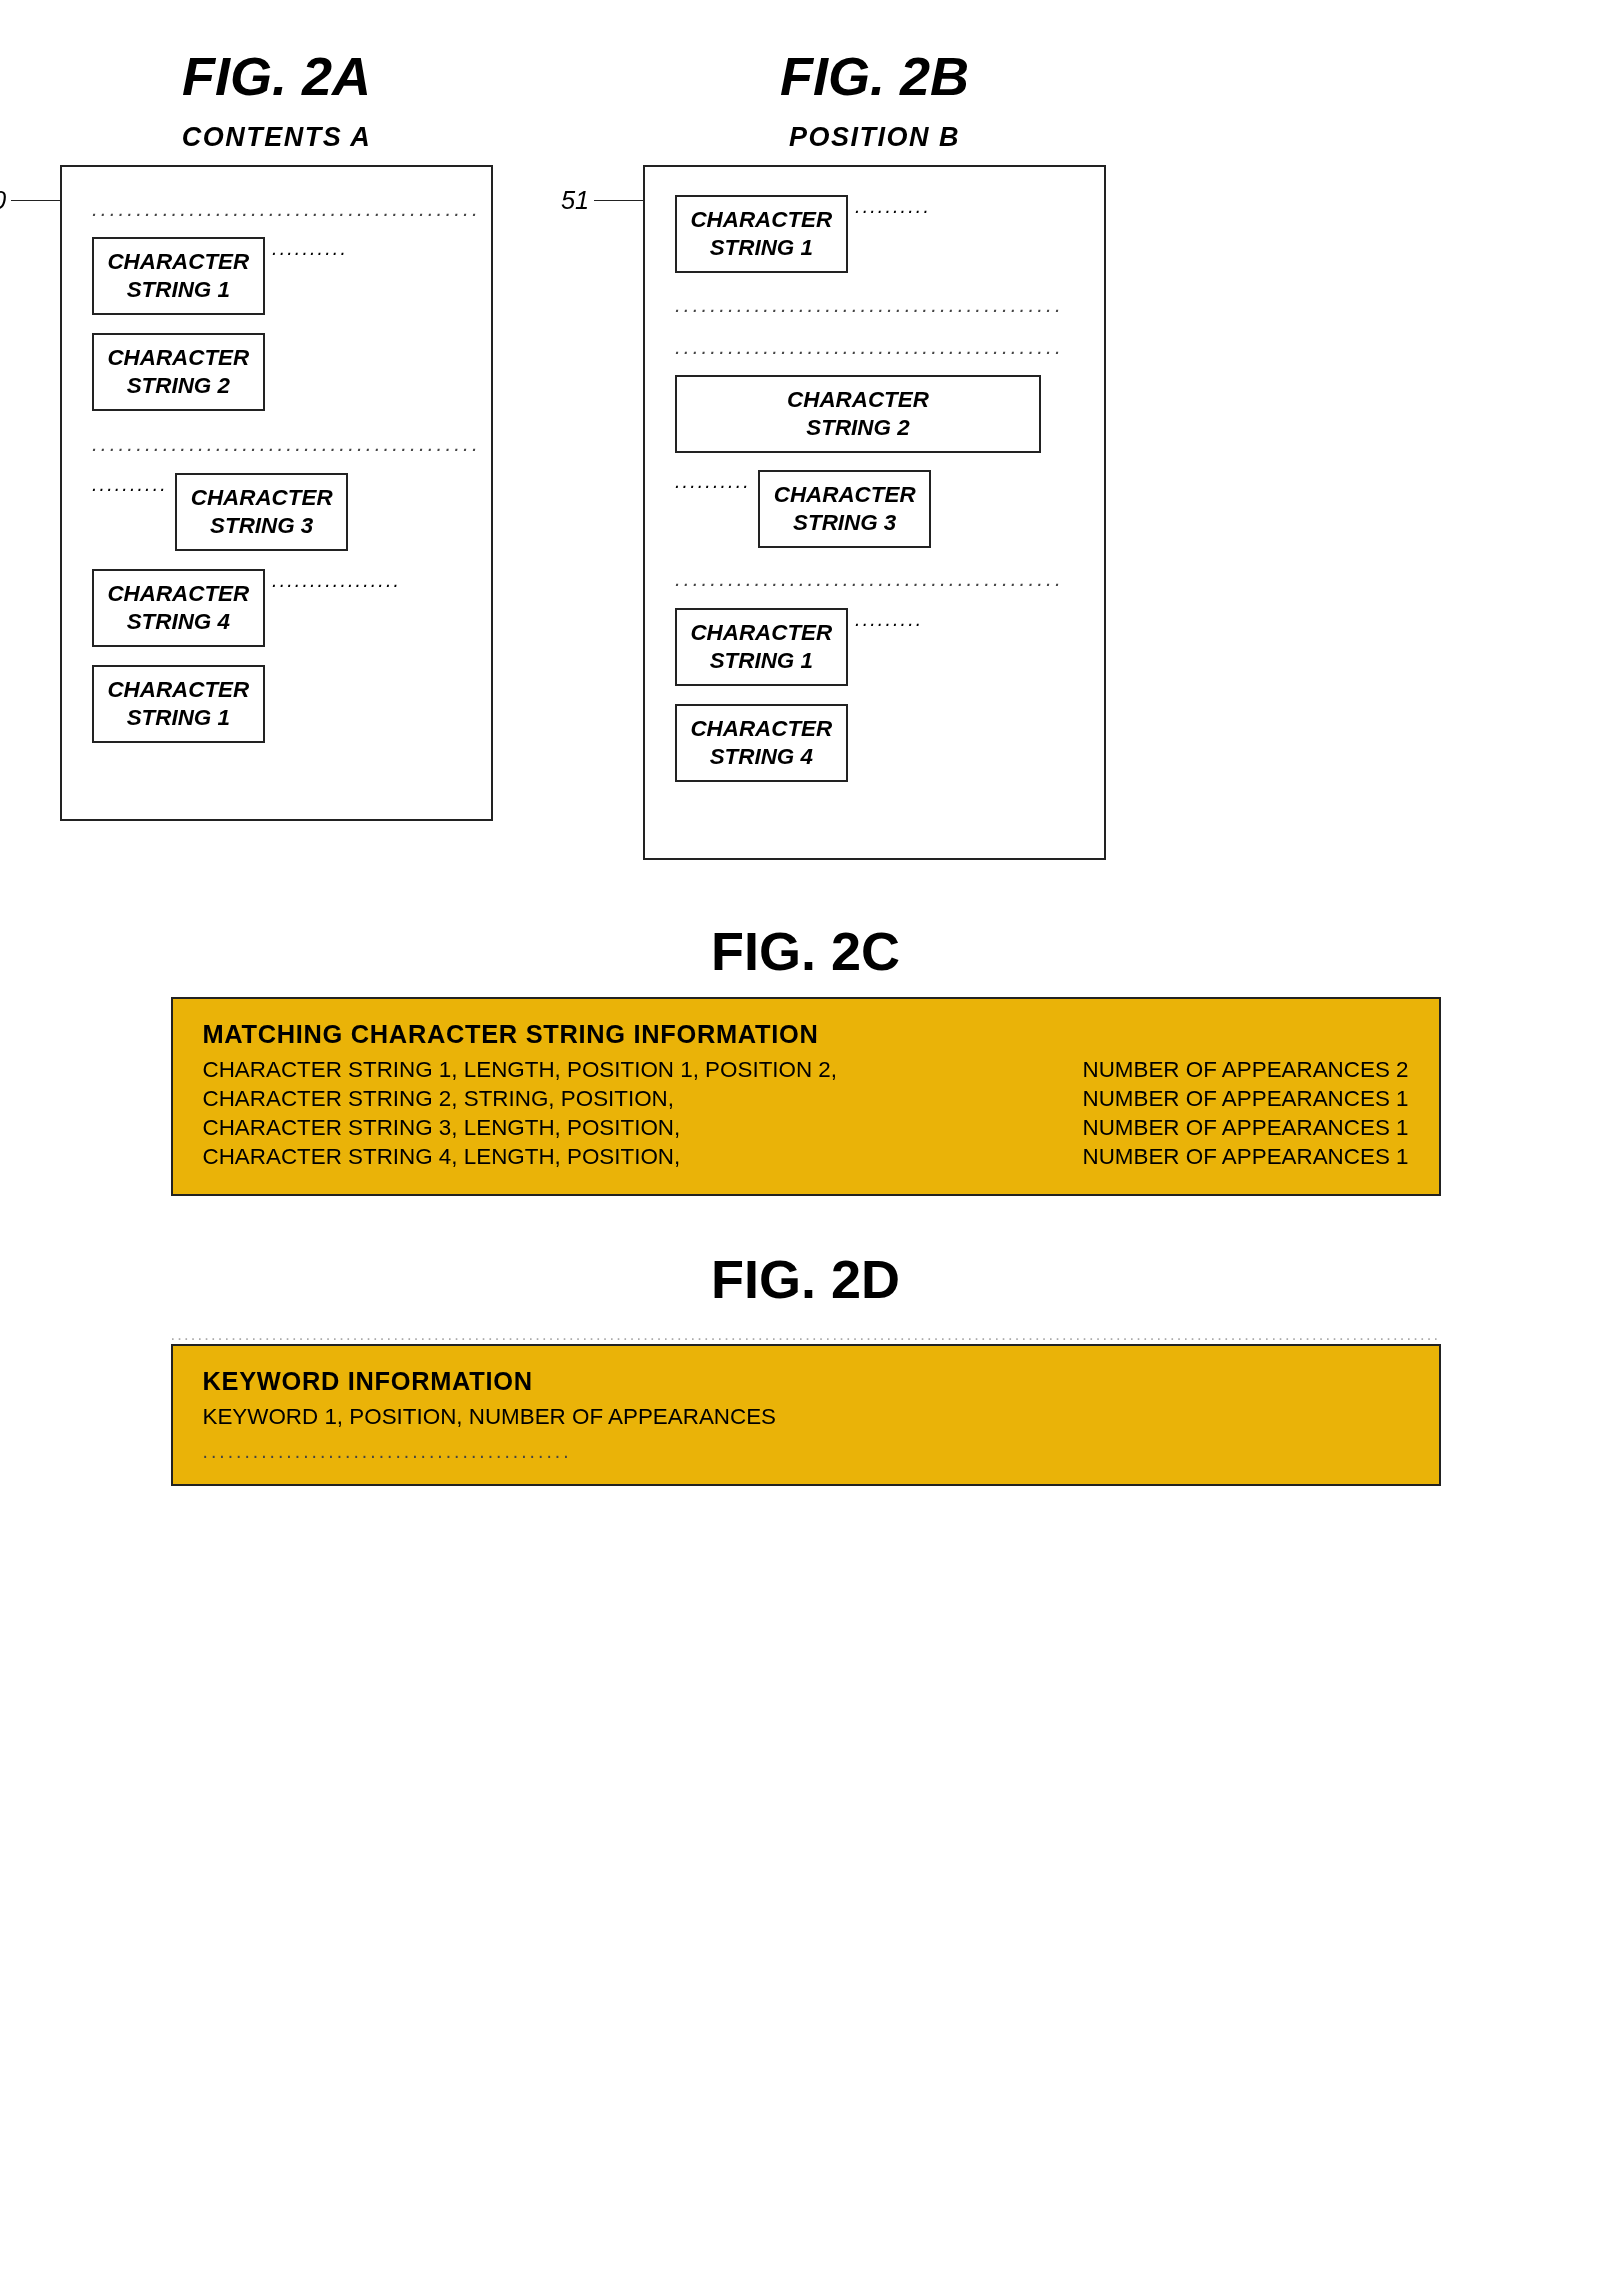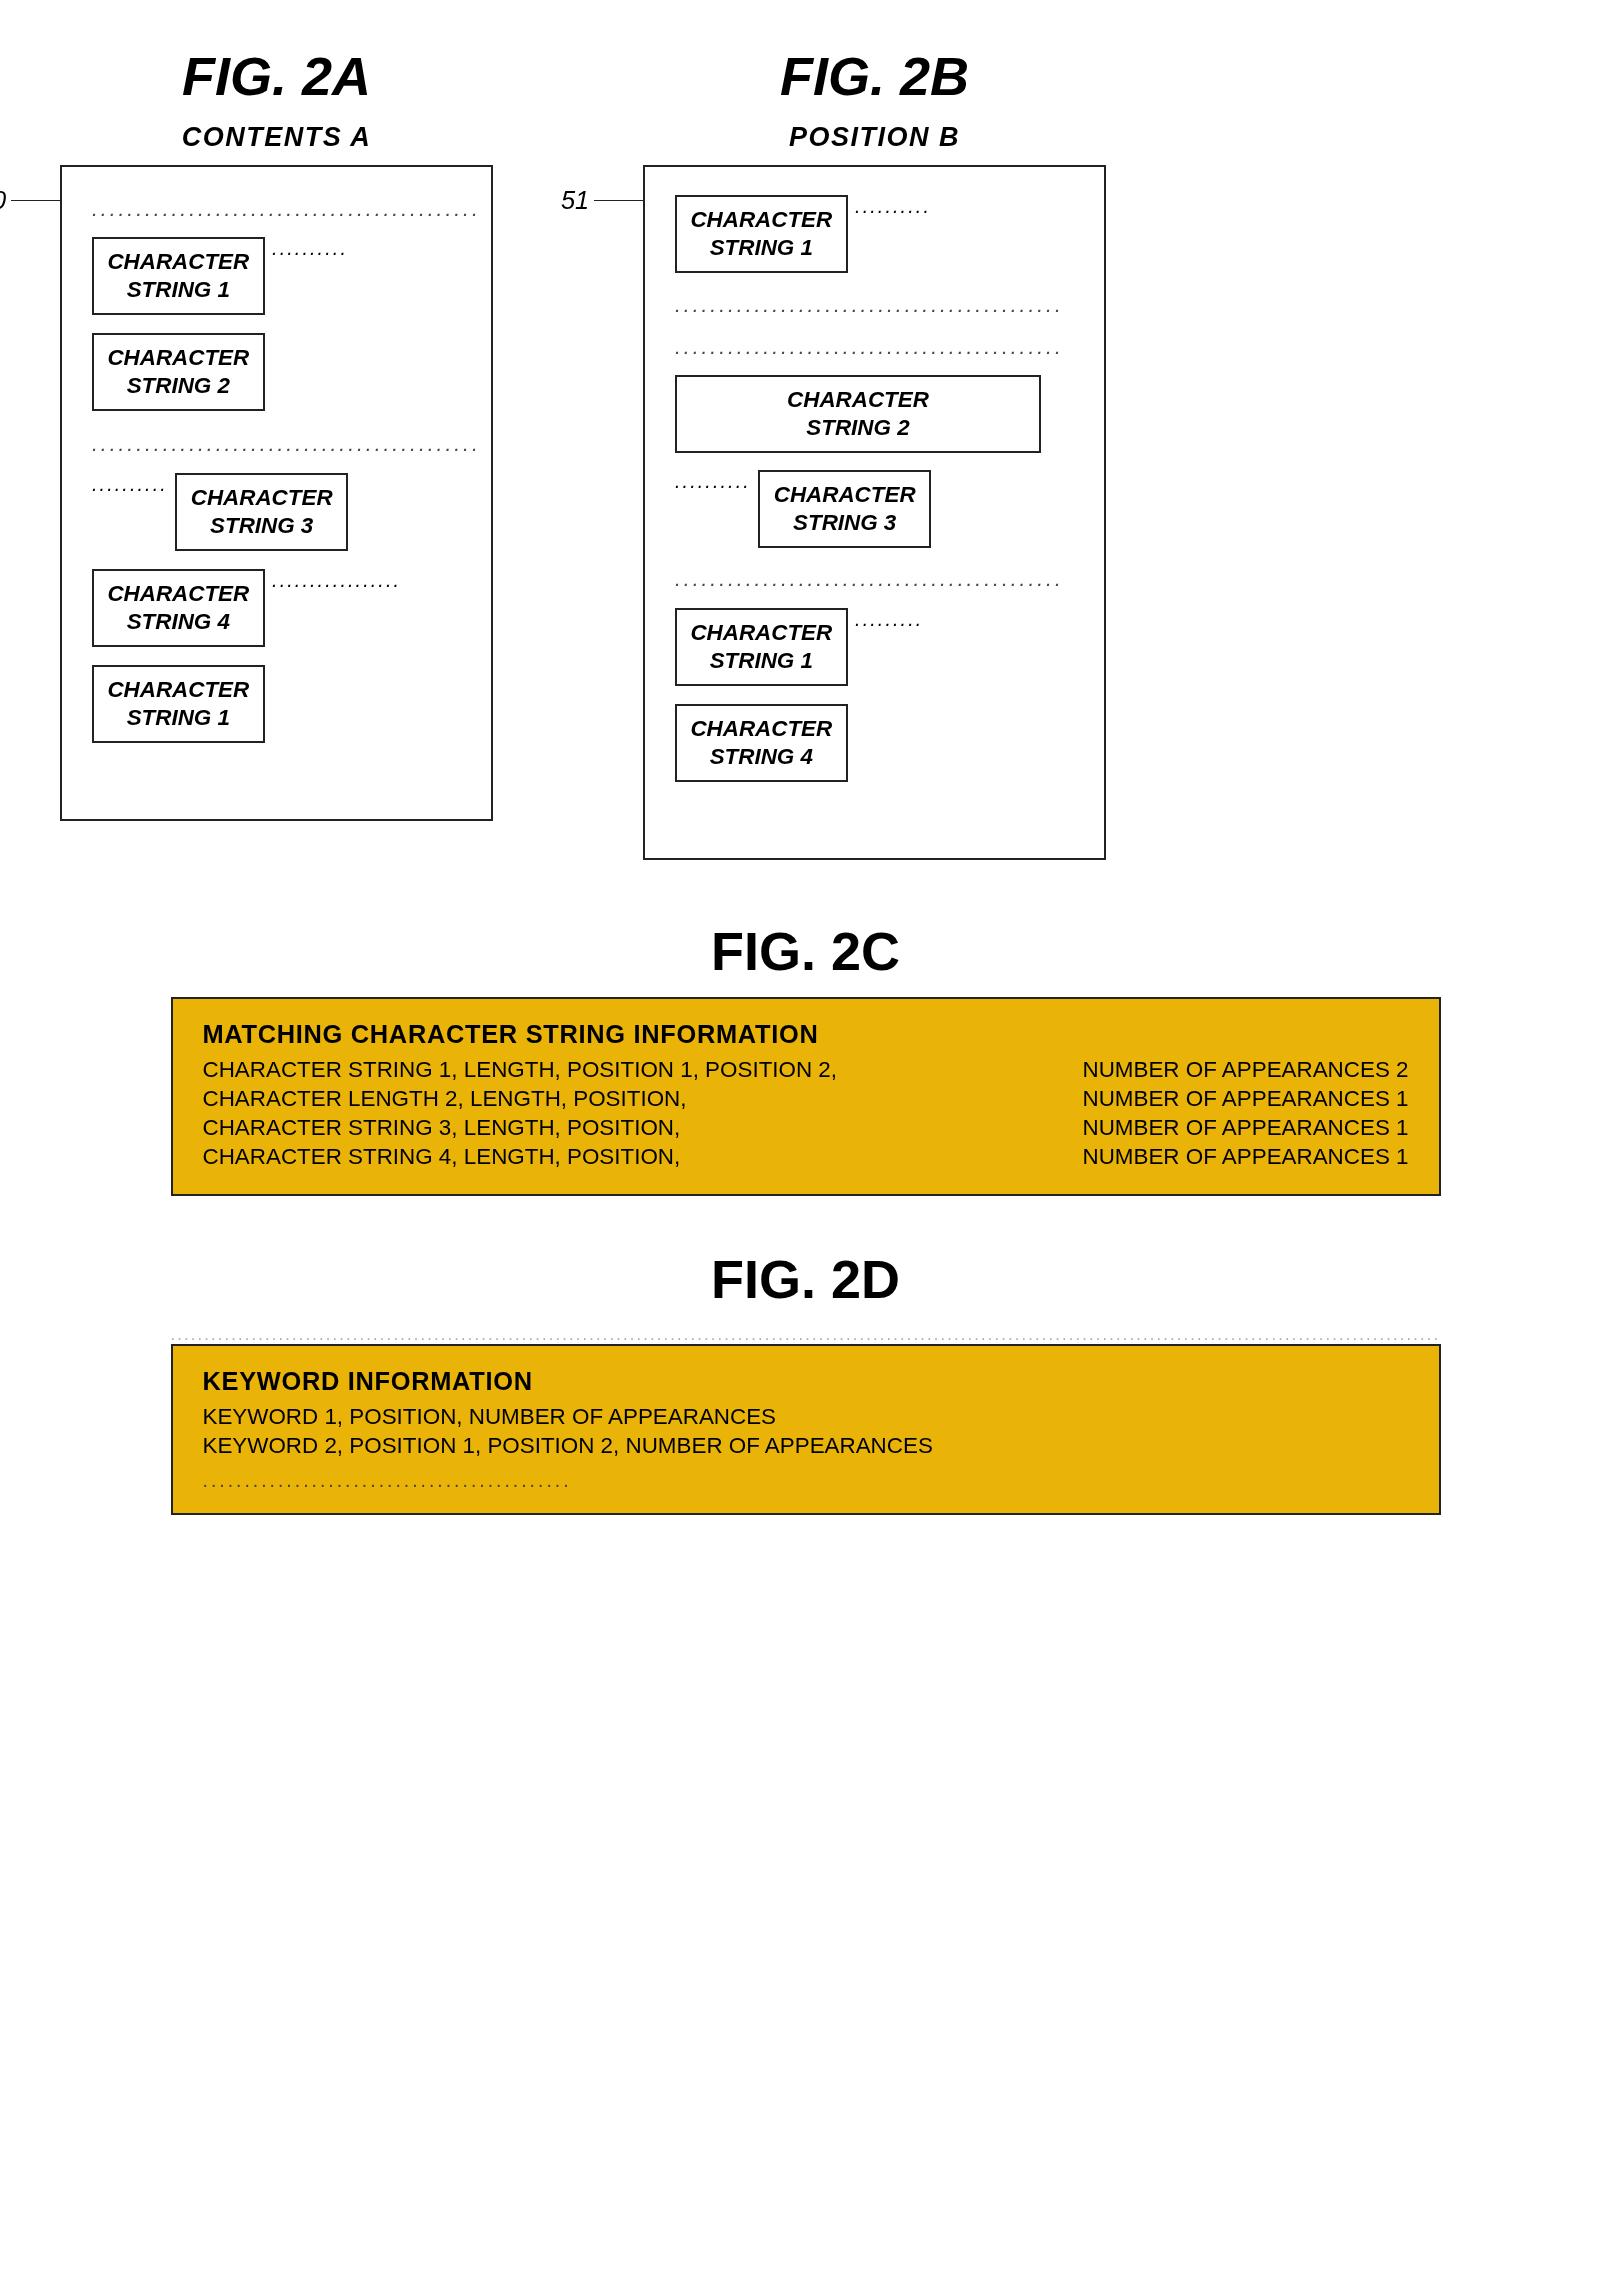--- a/index.html
+++ b/index.html
@@ -255,21 +255,21 @@
 
 <div class="bottom-section">
   <div class="fig-title">FIG. 2C</div>
   <div class="info-box">
     <div class="info-box-title">MATCHING CHARACTER STRING INFORMATION</div>
     <div class="info-box-line">
       <span class="left">CHARACTER STRING 1, LENGTH, POSITION 1, POSITION 2,</span>
       <span class="right">NUMBER OF APPEARANCES 2</span>
     </div>
     <div class="info-box-line">
-      <span class="left">CHARACTER LENGTH 2, LENGTH, POSITION,</span>
+      <span class="left">CHARACTER STRING 2, STRING, POSITION,</span>
       <span class="right">NUMBER OF APPEARANCES 1</span>
     </div>
     <div class="info-box-line">
       <span class="left">CHARACTER STRING 3, LENGTH, POSITION,</span>
       <span class="right">NUMBER OF APPEARANCES 1</span>
     </div>
     <div class="info-box-line">
       <span class="left">CHARACTER STRING 4, LENGTH, POSITION,</span>
       <span class="right">NUMBER OF APPEARANCES 1</span>
     </div>
@@ -278,17 +278,16 @@
 
 <div class="bottom-section" style="margin-top:15px;">
   <div class="fig-title">FIG. 2D</div>
 
   <div style="width:1270px; font-size:16.4px; color:#aaa; letter-spacing:2.2px; margin-bottom:3px; overflow:hidden; height:16.4px;">
     ....................................................................................................................................................................................................................................................
   </div>
   <div class="info-box">
     <div class="info-box-title">KEYWORD INFORMATION</div>
     <div class="info-2d-line">KEYWORD 1, POSITION, NUMBER OF APPEARANCES</div>
-    <div class="info-2d-line">KEYWORD 2, POSITION 1, POSITION 2, NUMBER OF APPEARANCES</div>
     <div class="fig2d-dotted">............................................</div>
   </div>
 </div>
 
 
 </body></html>

